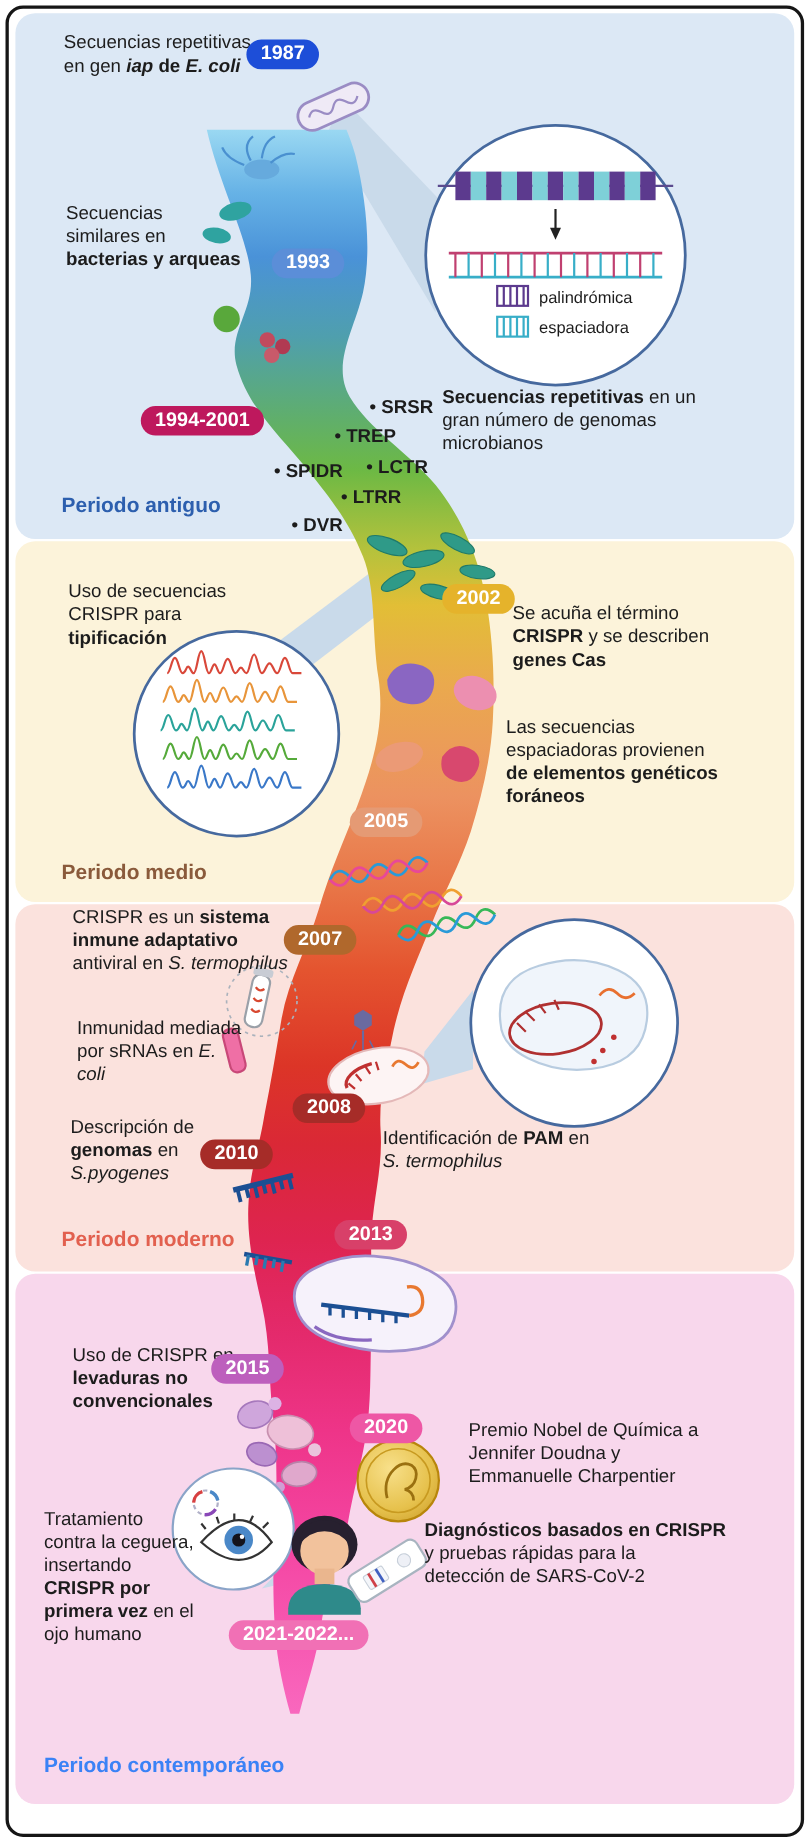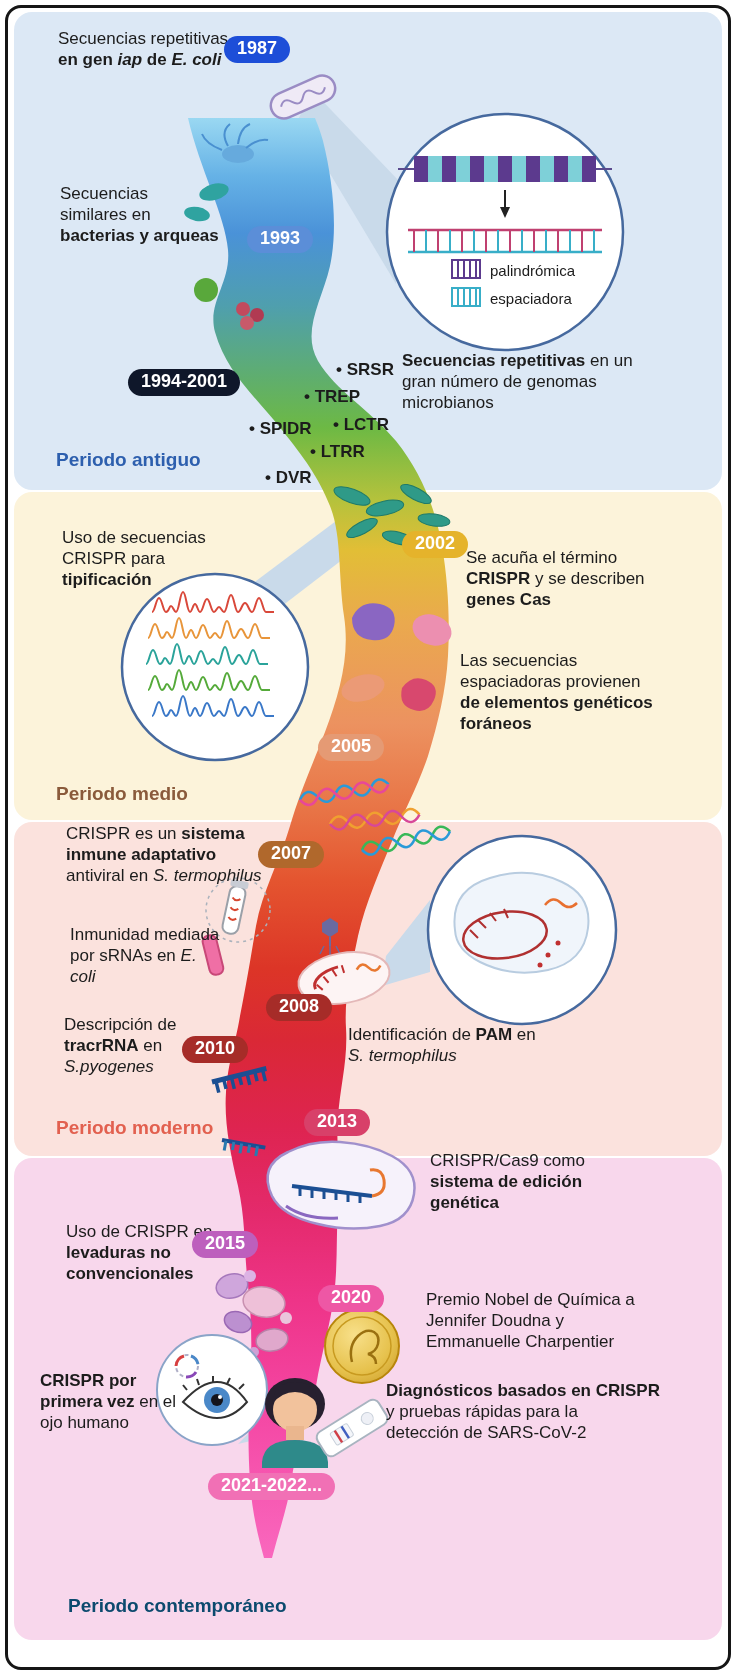--- a/index.html
+++ b/index.html
@@ -270,21 +270,21 @@
       <ellipse cx="505" cy="935" rx="42" ry="23" fill="none" stroke="#b03030" stroke-width="2.5" transform="rotate(-8 505 935)"></ellipse>
       <path d="M470,930 l8,8 M478,920 l8,8 M490,913 l6,8 M504,909 l4,9" stroke="#b03030" stroke-width="2"></path>
       <path d="M545,905 q8,-10 16,-2 q8,8 16,0" stroke="#e87030" stroke-width="2.5" fill="none"></path>
       <circle cx="548" cy="955" r="2.5" fill="#c03030"></circle>
       <circle cx="558" cy="943" r="2.5" fill="#c03030"></circle>
       <circle cx="540" cy="965" r="2.5" fill="#c03030"></circle>
     </g>
   </svg>
 
   <div class="txt" style="left:58px;top:28px"><span>Secuencias repetitivas
-</span><span style="font-weight: 700;">en gen </span><span style="font-weight: 700; font-style: italic;">iap</span><span style="font-weight: 700;"> de </span><span style="font-weight: 700; font-style: italic;">E. coli</span></div>
+</span><span style="font-weight: 400;">en gen </span><span style="font-weight: 700; font-style: italic;">iap</span><span style="font-weight: 700;"> de </span><span style="font-weight: 700; font-style: italic;">E. coli</span></div>
   <div class="txt" style="left:60px;top:183px"><span>Secuencias
 similares en
 </span><span style="font-weight: 700;">bacterias y arqueas</span></div>
   <div class="txt" style="left:402px;top:350px"><span style="font-weight: 700;">Secuencias repetitivas</span><span> en un
 gran número de genomas
 microbianos</span></div>
   <div class="txt" style="left:62px;top:527px"><span>Uso de secuencias
 CRISPR para
 </span><span style="font-weight: 700;">tipificación</span></div>
   <div class="txt" style="left:460px;top:650px"><span>Las secuencias
@@ -294,62 +294,62 @@
   <div class="txt" style="left:466px;top:547px"><span>Se acuña el término
 </span><span style="font-weight: 700;">CRISPR</span><span> y se describen
 </span><span style="font-weight: 700;">genes Cas</span></div>
   <div class="txt" style="left:66px;top:823px"><span>CRISPR es un </span><span style="font-weight: 700;">sistema
 inmune adaptativo</span><span>
 antiviral en </span><span style="font-style: italic;">S. termophilus</span></div>
   <div class="txt" style="left:70px;top:924px"><span>Inmunidad mediada
 por sRNAs en </span><span style="font-style: italic;">E.
 coli</span></div>
   <div class="txt" style="left:64px;top:1014px"><span>Descripción de
-</span><span style="font-weight: 700;">tracrRNA</span><span> en
+</span><span style="font-weight: 700;">genomas</span><span> en
 </span><span style="font-style: italic;">S.pyogenes</span></div>
   <div class="txt" style="left:348px;top:1024px"><span>Identificación de </span><span style="font-weight: 700;">PAM</span><span> en
 </span><span style="font-style: italic;">S. termophilus</span></div>
-  <div class="txt" style="left:430px;top:1150px"><span>CRISPR/Cas9 como
-</span><span style="font-weight: 700;">sistema de edición
-genética</span></div>
   <div class="txt" style="left:66px;top:1221px"><span>Uso de CRISPR en
 </span><span style="font-weight: 700;">levaduras no
 convencionales</span></div>
   <div class="txt" style="left:426px;top:1289px"><span style="font-weight: 400;">Premio Nobel de Química</span><span> a
 Jennifer Doudna y
 Emmanuelle Charpentier</span></div>
-  <div class="txt" style="left:40px;top:1370px"><span style="font-weight: 700;">CRISPR por
+  <div class="txt" style="left:40px;top:1370px"><span>Tratamiento
+contra la ceguera,
+insertando
+</span><span style="font-weight: 700;">CRISPR por
 primera vez</span><span> en el
 ojo humano</span></div>
   <div class="txt" style="left:386px;top:1380px"><span style="font-weight: 700;">Diagnósticos basados en CRISPR</span><span>
 y pruebas rápidas para la
 detección de SARS-CoV-2</span></div>
 
   <div class="acr" style="left:336px;top:360px">• SRSR</div>
   <div class="acr" style="left:304px;top:387px">• TREP</div>
   <div class="acr" style="left:249px;top:419px">• SPIDR</div>
   <div class="acr" style="left:333px;top:415px">• LCTR</div>
   <div class="acr" style="left:310px;top:442px">• LTRR</div>
   <div class="acr" style="left:265px;top:468px">• DVR</div>
 
   <div class="legend" style="left:490px;top:262px">palindrómica</div>
   <div class="legend" style="left:490px;top:290px">espaciadora</div>
 
   <div class="badge" style="left: 224px; top: 36px; background-color: #1d4ed8;">1987</div>
   <div class="badge" style="left: 247px; top: 226px; background-color: rgb(91, 142, 216);">1993</div>
-  <div class="badge" style="left: 128px; top: 369px; background-color: #0f172a;">1994-2001</div>
+  <div class="badge" style="left: 128px; top: 369px; background-color: #be185d;">1994-2001</div>
   <div class="badge" style="left: 402px; top: 531px; background-color: rgb(229, 179, 43);">2002</div>
   <div class="badge" style="left: 318px; top: 734px; background-color: rgb(229, 154, 116);">2005</div>
   <div class="badge" style="left: 258px; top: 841px; background-color: rgb(176, 104, 44);">2007</div>
   <div class="badge" style="left: 266px; top: 994px; background-color: rgb(166, 44, 40);">2008</div>
   <div class="badge" style="left: 182px; top: 1036px; background-color: rgb(166, 44, 40);">2010</div>
   <div class="badge" style="left: 304px; top: 1109px; background-color: rgb(216, 64, 105);">2013</div>
   <div class="badge" style="left: 192px; top: 1231px; background-color: rgb(189, 95, 189);">2015</div>
   <div class="badge" style="left: 318px; top: 1285px; background-color: rgb(238, 87, 165);">2020</div>
   <div class="badge" style="left: 208px; top: 1473px; background-color: rgb(241, 112, 181);">2021-2022...</div>
 
   <div class="plabel" style="left: 56px; top: 449px; color: rgb(45, 95, 174);">Periodo antiguo</div>
   <div class="plabel" style="left: 56px; top: 783px; color: rgb(138, 90, 59);">Periodo medio</div>
   <div class="plabel" style="left: 56px; top: 1117px; color: rgb(226, 96, 79); text-align: center;">Periodo moderno</div>
-  <div class="plabel" style="left: 68px; top: 1595px; color: #0c4a6e;">Periodo contemporáneo</div>
+  <div class="plabel" style="left: 40px; top: 1595px; color: #3b82f6;">Periodo contemporáneo</div>
 
   <div class="border-frame"></div>
 </div>
 
 </body></html>

